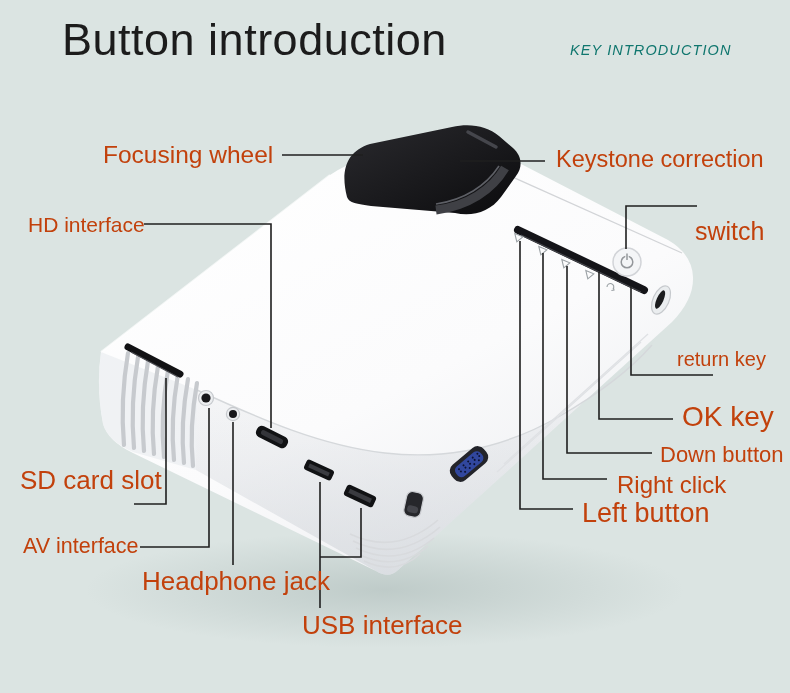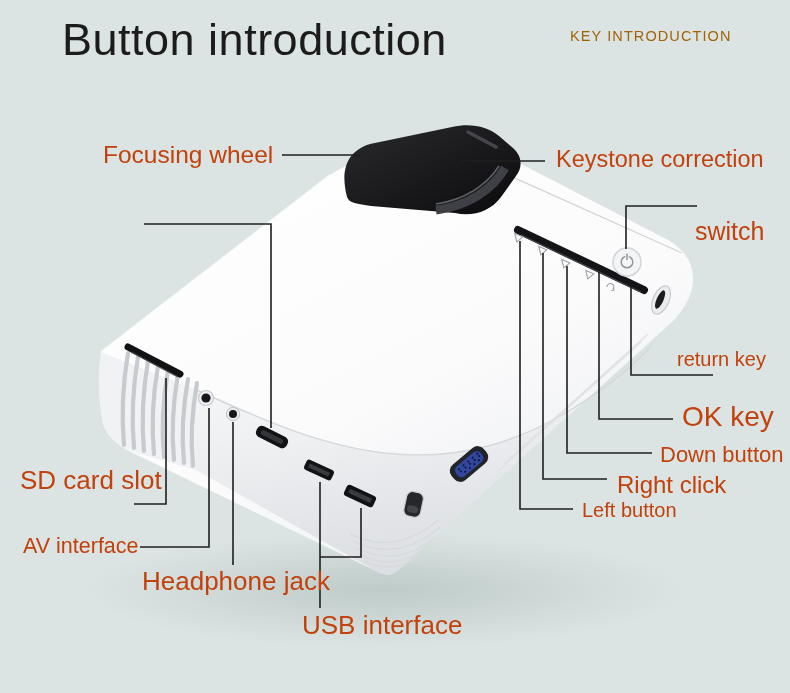--- a/index.html
+++ b/index.html
@@ -8,33 +8,33 @@
     font-family:"Liberation Sans","DejaVu Sans",sans-serif;
     background:#dbe4e2;
   }
   .stage{position:absolute;inset:0;width:717px;height:693px;}
   svg.art{position:absolute;left:0;top:0;}
   .title{
     position:absolute;left:62px;top:14px;
     font-size:45px;font-weight:500;color:#1c1c1c;letter-spacing:.5px;white-space:nowrap;line-height:1.15;
   }
   .subtitle{
-    position:absolute;left:570px;top:28px;
-    font-size:14.5px;color:#a16207;letter-spacing:1.1px;white-space:nowrap;
+    position:absolute;left:570px;top:42px;
+    font-size:14.5px;color:#0f766e;letter-spacing:1.1px;white-space:nowrap;font-style:italic;
   }
   .lbl{position:absolute;color:#c2410c;white-space:nowrap;line-height:1.1;}
   .l-focus{left:103px;top:142px;font-size:24.5px;}
   .l-keystone{left:556px;top:147px;font-size:23.5px;}
   .l-hd{left:28px;top:213px;font-size:21px;}
   .l-switch{left:695px;top:218px;font-size:25px;}
   .l-return{left:677px;top:348px;font-size:20px;}
   .l-ok{left:682px;top:402px;font-size:28px;}
   .l-down{left:660px;top:443px;font-size:22px;}
   .l-right{left:617px;top:472px;font-size:24px;}
-  .l-left{left:582px;top:499px;font-size:20px;}
+  .l-left{left:582px;top:499px;font-size:27px;}
   .l-sd{left:20px;top:466px;font-size:26px;}
   .l-av{left:23px;top:535px;font-size:21.5px;}
   .l-hp{left:126px;top:567px;font-size:26px;margin-left:16px;}
   .l-usb{left:302px;top:611px;font-size:26px;}
 </style>
 </head>
 <body>
 
 <div class="stage">
 
@@ -203,20 +203,21 @@
       <polyline points="320,482 320,608"></polyline>
       <polyline points="361,508 361,557 320,557"></polyline>
     </g>
   </svg>
 
   <div class="title">Button introduction</div>
   <div class="subtitle">KEY INTRODUCTION</div>
 
   <div class="lbl l-focus">Focusing wheel</div>
   <div class="lbl l-keystone">Keystone correction</div>
+  <div class="lbl l-hd">HD interface</div>
   <div class="lbl l-switch">switch</div>
   <div class="lbl l-return">return key</div>
   <div class="lbl l-ok">OK key</div>
   <div class="lbl l-down">Down button</div>
   <div class="lbl l-right">Right click</div>
   <div class="lbl l-left">Left button</div>
   <div class="lbl l-sd">SD card slot</div>
   <div class="lbl l-av">AV interface</div>
   <div class="lbl l-hp">Headphone jack</div>
   <div class="lbl l-usb">USB interface</div>

